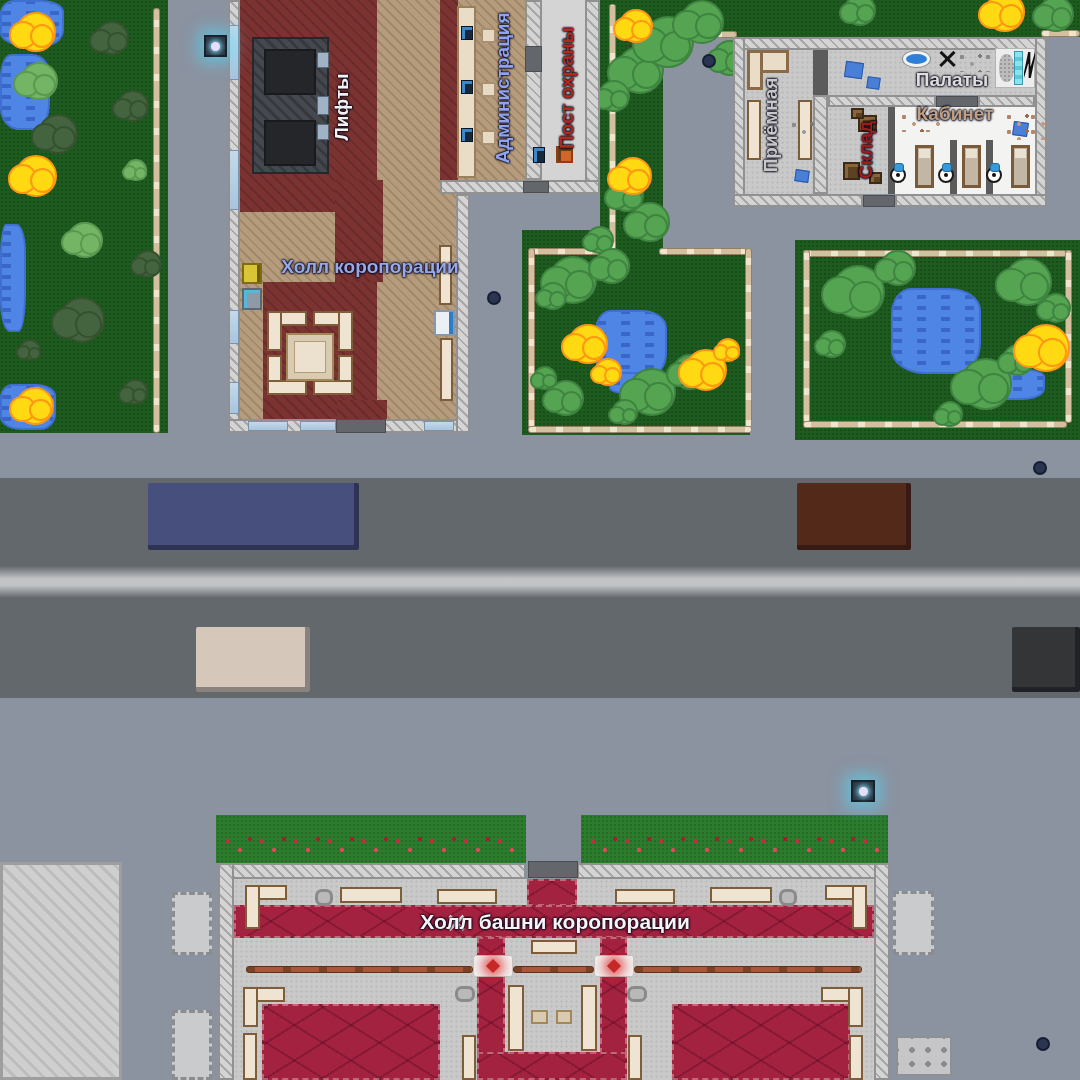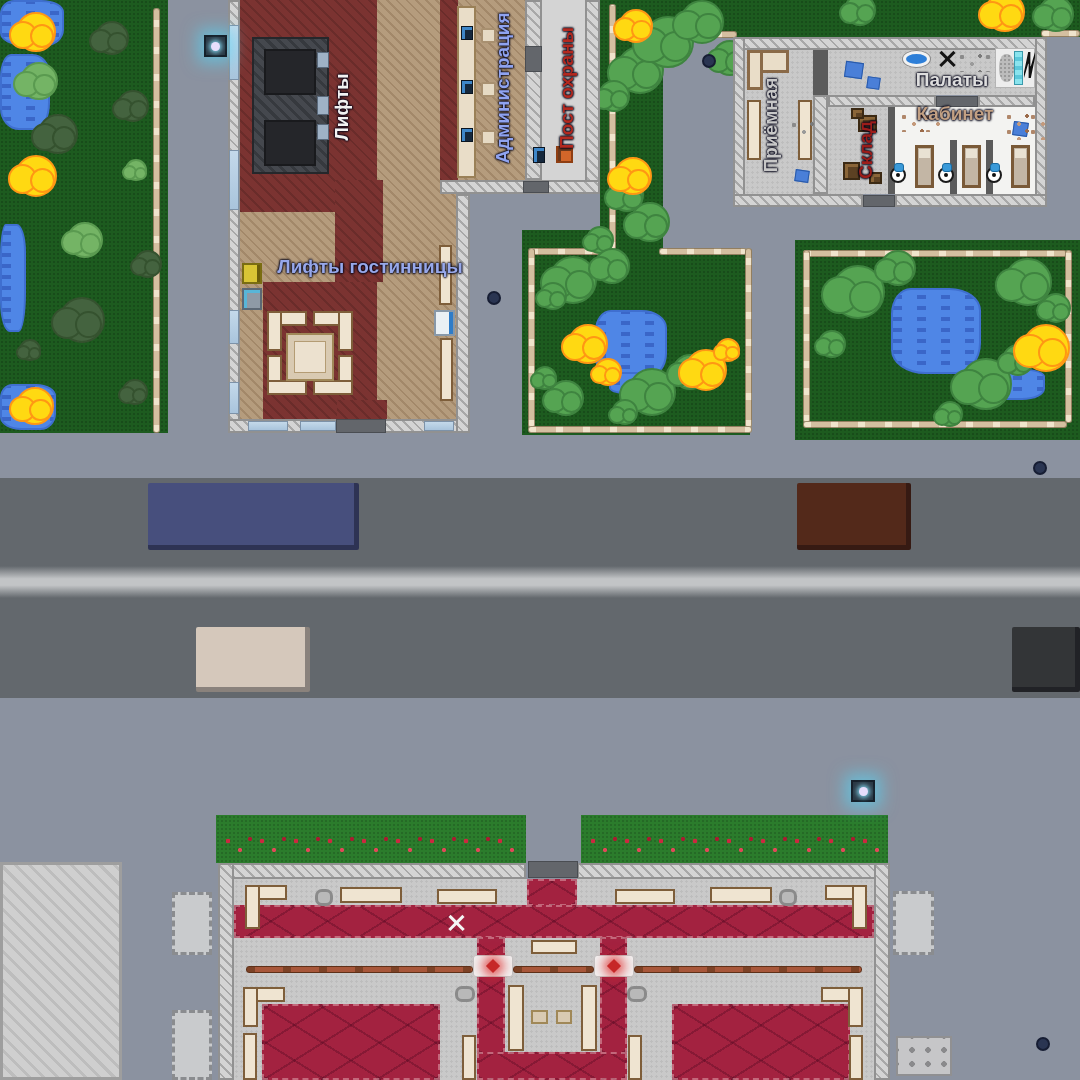--- a/index.html
+++ b/index.html
@@ -470,18 +470,19 @@
     <div class="camera" style="left: 204px; top: 35px; width: 23px; height: 22px;"></div>
     <div class="camera" style="left: 851px; top: 780px; width: 24px; height: 22px;"></div>
     <div class="bollard" style="left: 487px; top: 291px; width: 14px; height: 14px;"></div>
     <div class="bollard" style="left: 702px; top: 54px; width: 14px; height: 14px;"></div>
     <div class="bollard" style="left: 1033px; top: 461px; width: 14px; height: 14px;"></div>
     <div class="bollard" style="left: 1036px; top: 1037px; width: 14px; height: 14px;"></div>
 
 <div class="lbl v" style="left: 342px; top: 107px; color: rgb(242, 242, 242);">Лифты</div>
     <div class="lbl v" style="left: 503px; top: 88px; color: rgb(143, 163, 240);">Администрация</div>
     <div class="lbl v" style="left: 567px; top: 88px; color: rgb(179, 41, 31);">Пост охраны</div>
-    <div class="lbl" style="left: 370px; top: 267px; color: rgb(151, 168, 234);">Лифты гостинницы</div>
+    <div class="lbl" style="left: 370px; top: 267px; color: rgb(151, 168, 234);">Холл коропорации</div>
     <div class="lbl" style="left: 952px; top: 80px; color: rgb(223, 223, 223);">Палаты</div>
     <div class="lbl v" style="left: 771px; top: 125px; color: rgb(200, 200, 200);">Приёмная</div>
     <div class="lbl v" style="left: 866px; top: 150px; color: rgb(156, 29, 26);">Склад</div>
     <div class="lbl" style="left: 955px; top: 114px; color: rgb(194, 160, 131);">Кабинет</div>
+    <div class="lbl big" style="left: 555px; top: 922px; color: rgb(245, 245, 245);">Холл башни коропорации</div>
   </div>
 
 </body></html>

